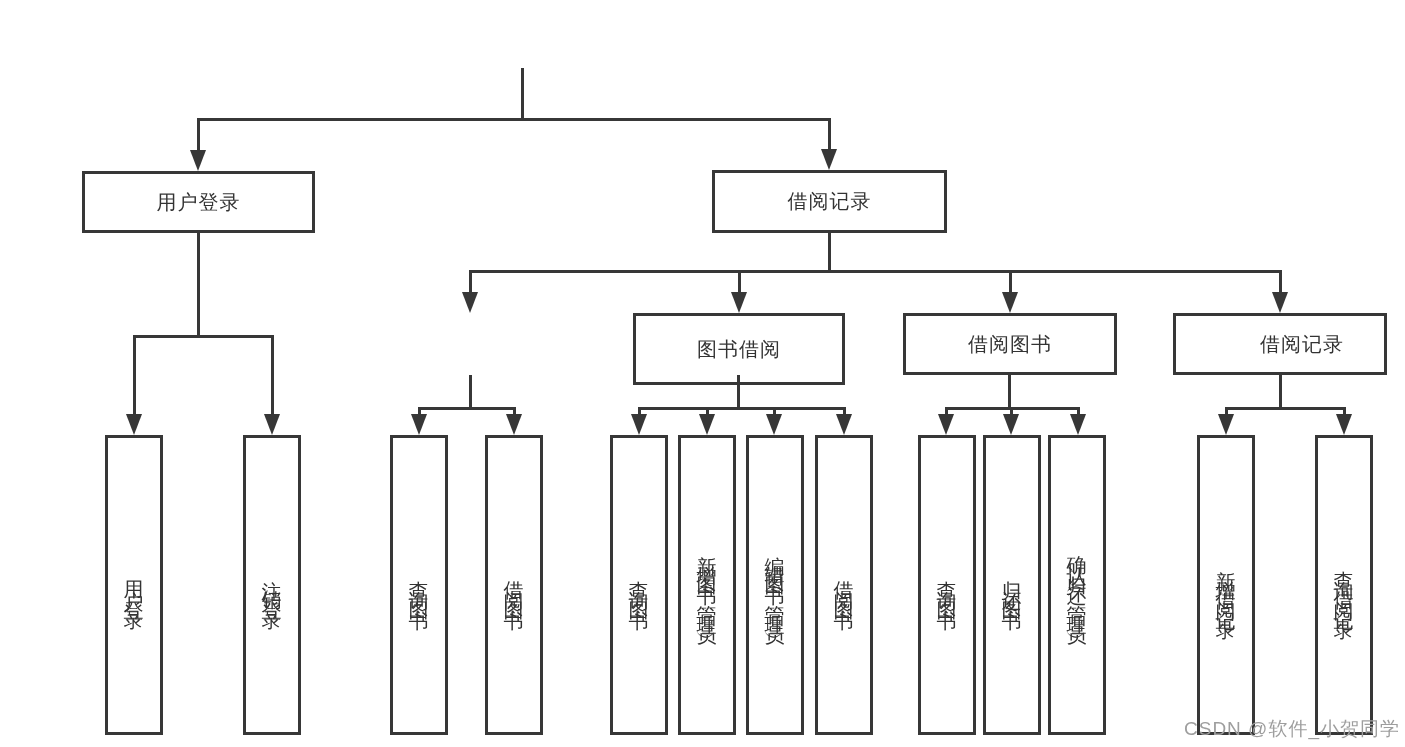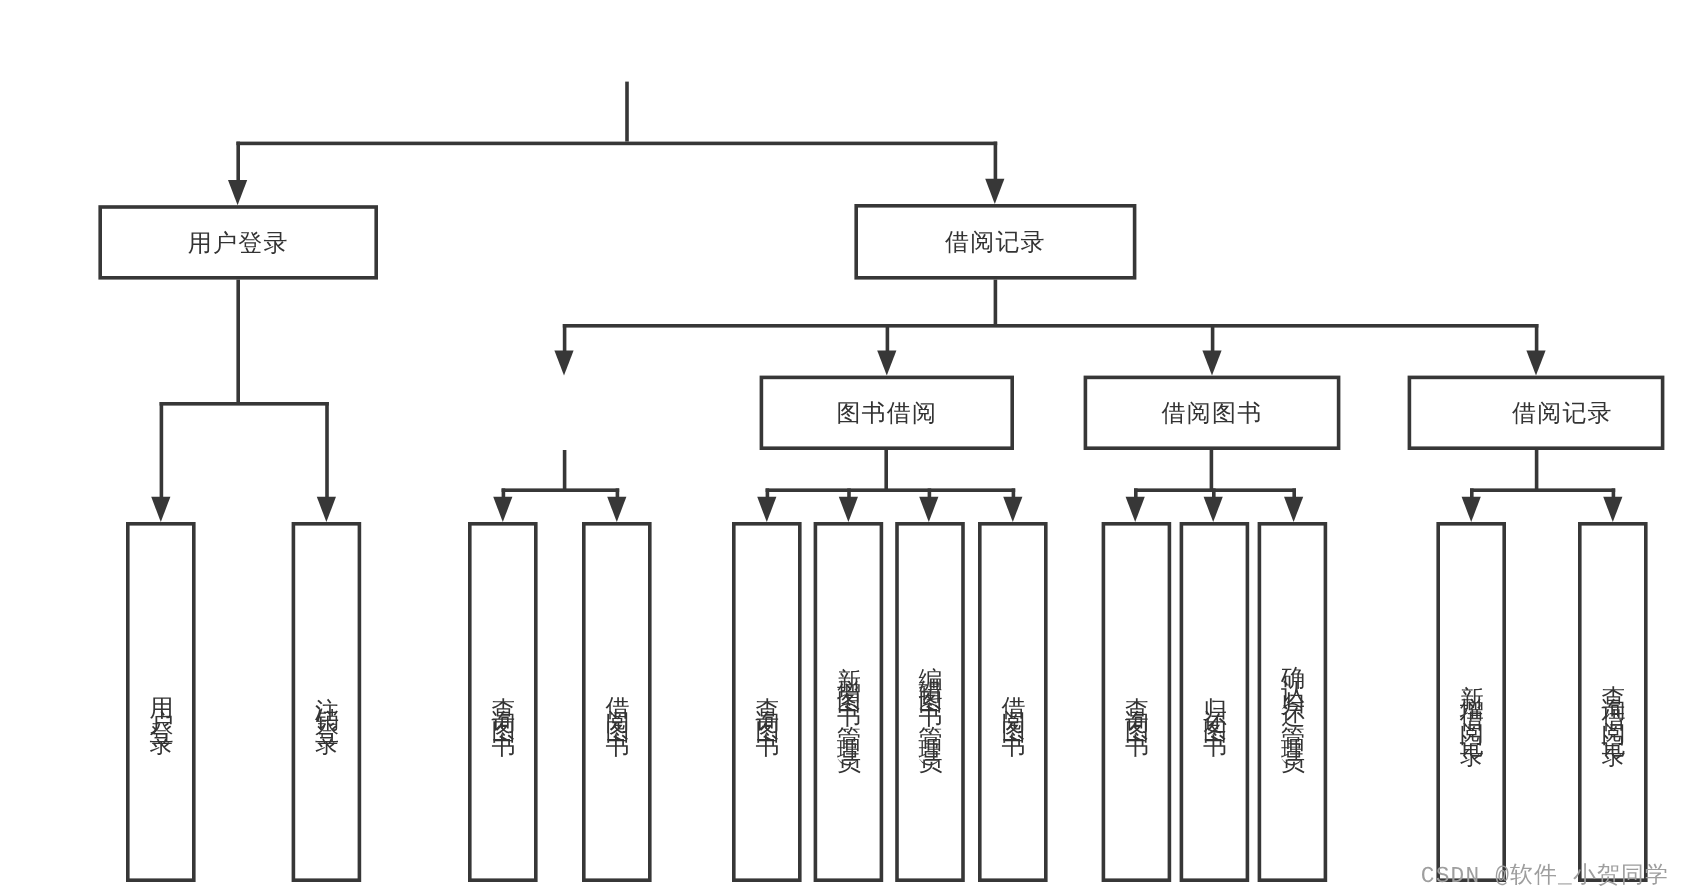--- a/index.html
+++ b/index.html
@@ -27,21 +27,21 @@
   .hline,.vline{position:absolute;background:var(--line);}
   .hline{height:3px;}
   .vline{width:3px;}
   .arrow{
     position:absolute;width:0;height:0;
     border-left:8px solid transparent;border-right:8px solid transparent;
     border-top:21px solid var(--line);
   }
   .watermark{
     position:absolute;left:1184px;top:716px;z-index:5;
-    font-size:19px;color:var(--watermark);letter-spacing:1px;white-space:nowrap;font-family:Liberation Mono, monospace;
+    font-size:19px;color:var(--watermark);letter-spacing:1px;white-space:nowrap;
   }
 </style>
 </head>
 <body>
 
 <div class="canvas">
 
 
   <div>
     <div class="vline" style="left:521px;top:68px;height:50px;"></div>
@@ -74,21 +74,21 @@
     <div class="vline" style="left:469px;top:270px;height:24px;"></div>
     <div class="arrow" style="left:462px;top:292px;"></div>
     <div class="vline" style="left:738px;top:270px;height:24px;"></div>
     <div class="arrow" style="left:731px;top:292px;"></div>
     <div class="vline" style="left:1009px;top:270px;height:24px;"></div>
     <div class="arrow" style="left:1002px;top:292px;"></div>
     <div class="vline" style="left:1279px;top:270px;height:24px;"></div>
     <div class="arrow" style="left:1272px;top:292px;"></div>
   </div>
 
-  <div class="node" style="left:633px;top:313px;width:212px;height:62px;">
+  <div class="node" style="left:633px;top:313px;width:212px;height:72px;">
     <span>图书借阅</span>
   </div>
   <div class="node" style="left:903px;top:313px;width:214px;height:62px;">
     <span>借阅图书</span>
   </div>
   <div class="node" style="left:1173px;top:313px;width:214px;height:62px;padding-left:44px;">
     <span>借阅记录</span>
   </div>
 
   <div>

